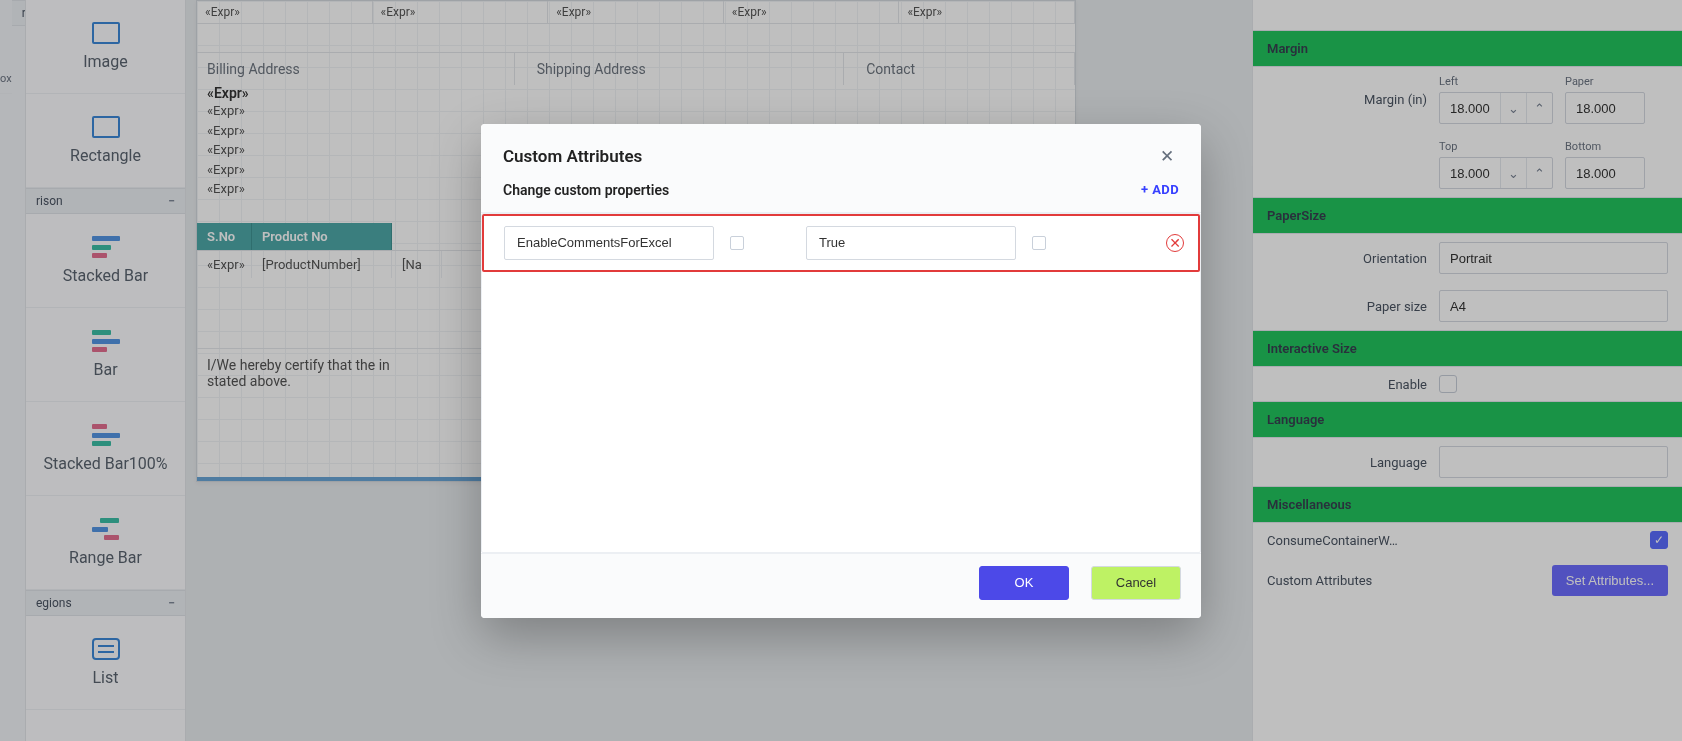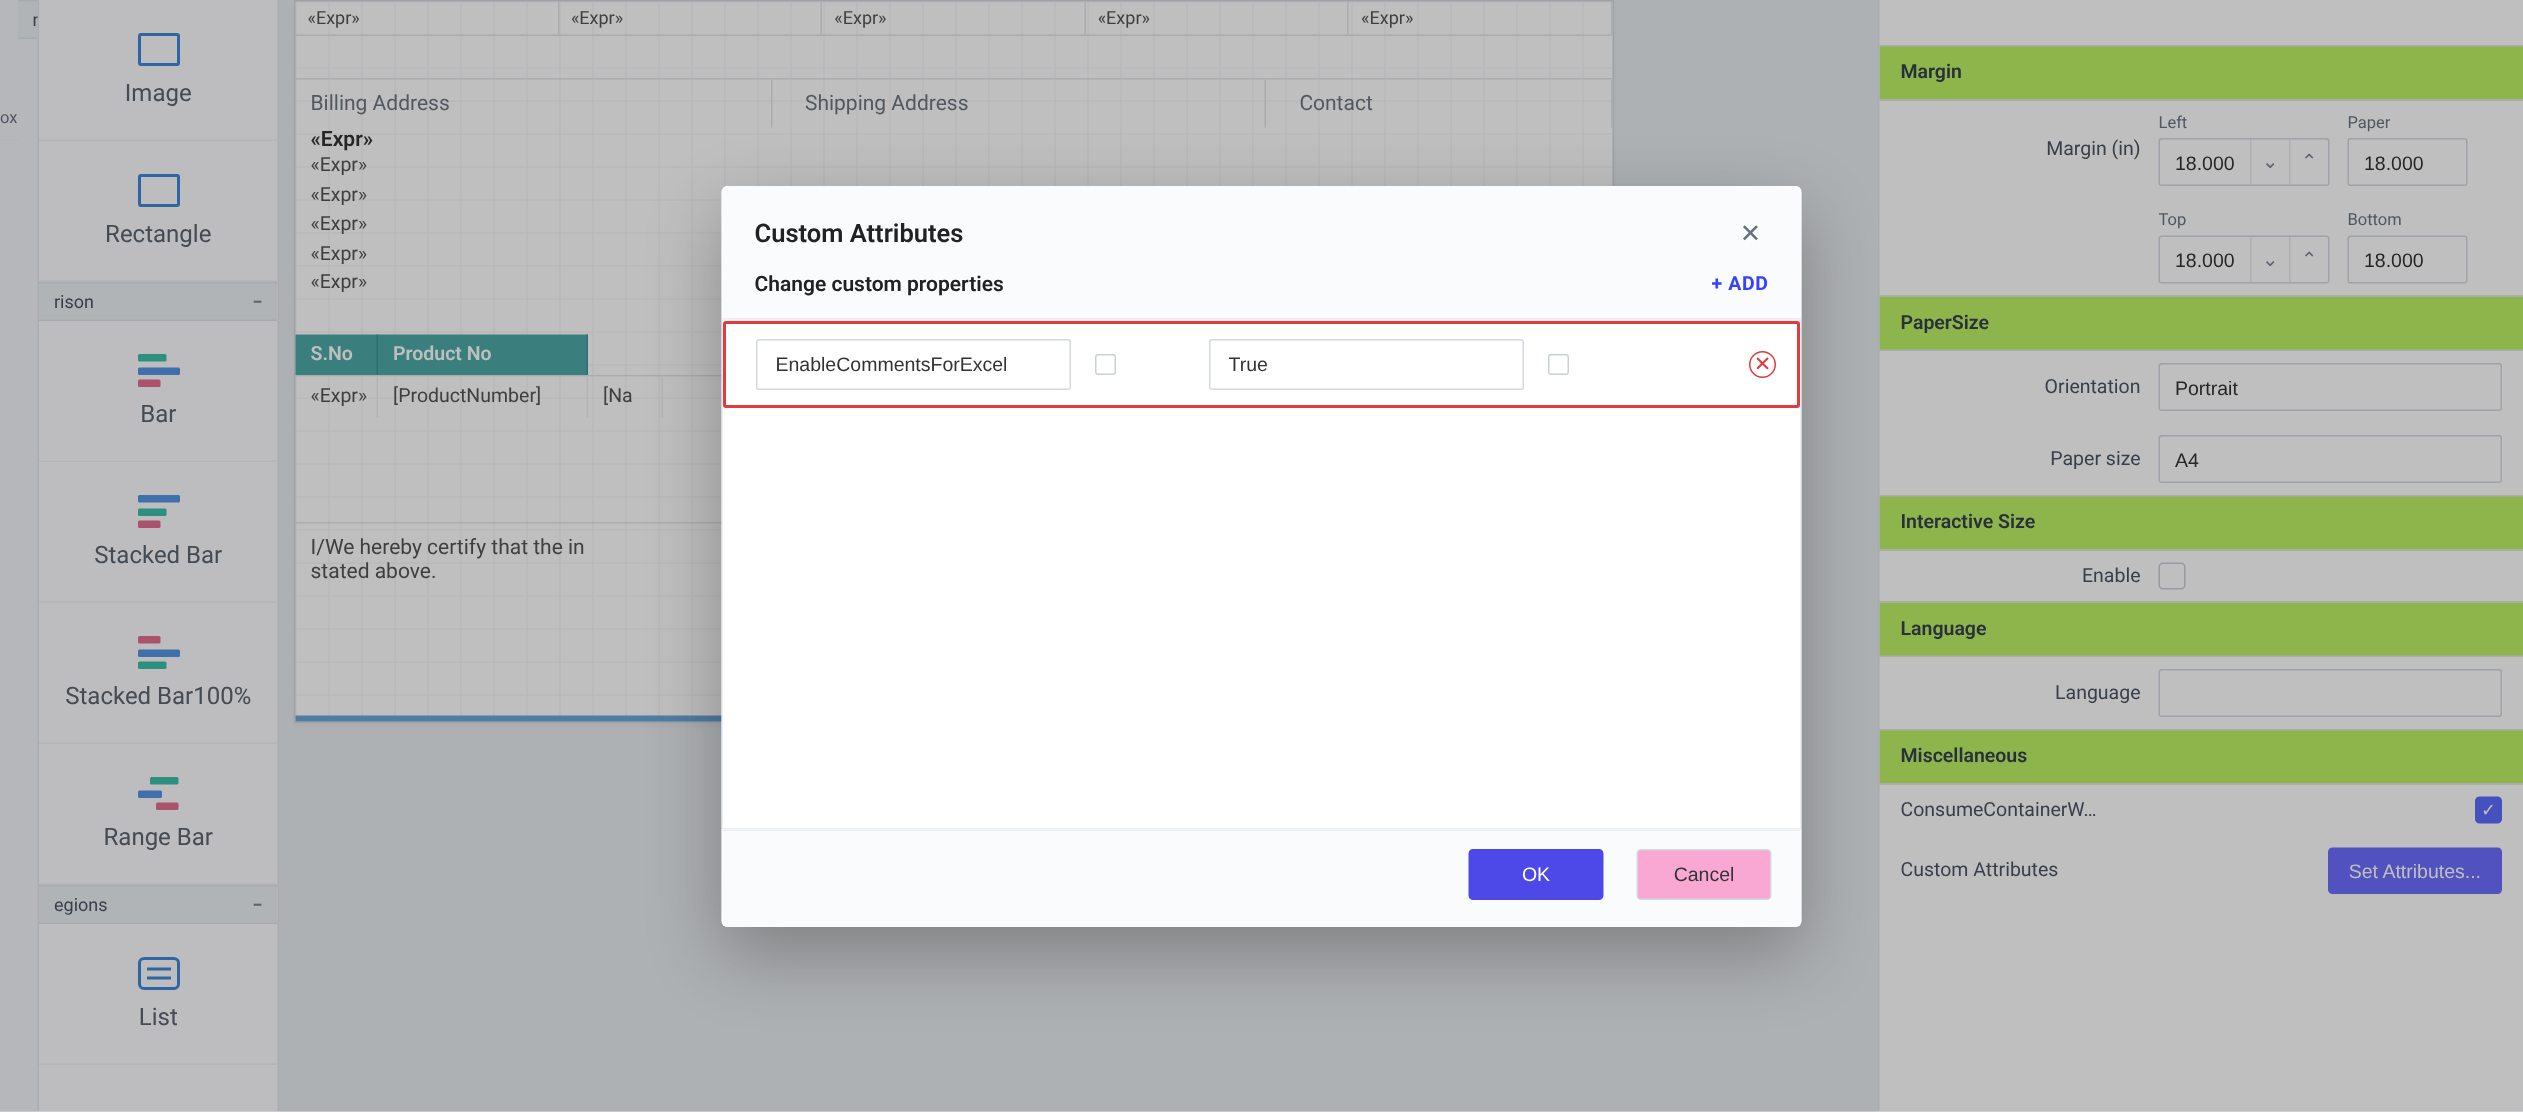--- a/index.html
+++ b/index.html
@@ -195,21 +195,21 @@
   
   .properties {
     width: 430px;
     background:#fff;
     border-left:1px solid #e3e6ea;
     overflow:hidden;
     font-size:13px;
     color:#4b5563;
   }
   .prop-section-header {
-    background:#bef264;
+    background:#22c55e;
     font-weight:600;
     padding:10px 14px;
     color:#374151;
     border-top:1px solid #e2e6ec;
     border-bottom:1px solid #e2e6ec;
   }
   .prop-row {
     display:flex;
     align-items:center;
     padding:8px 14px;
@@ -378,21 +378,21 @@
     font-size:13px;
     font-weight:500;
     cursor:pointer;
     display:inline-flex;
     align-items:center;
     justify-content:center;
     padding:0 16px;
     border:1px solid transparent;
   }
   .btn-primary { background:#4c49e8; color:#fff; border-color:#4c49e8; }
-  .btn-default { background:#f9a8d4; color:#333; border-color:#d4d9e0; }
+  .btn-default { background:#bef264; color:#333; border-color:#d4d9e0; }
 </style>
 </head>
 <body>
 
 <div class="app-root">
 
   <div class="left-edge-col">
     <div class="partial-label">
         <span>ox</span>
       </div>
@@ -421,36 +421,36 @@
       <div class="tool-icon"></div>
       <span>Image</span>
     </div>
     <div class="tool-item">
       <div class="tool-icon"></div>
       <span>Rectangle</span>
     </div>
     <div class="accordion-header">
       <span>rison</span>
       <span class="acc-minus">−</span>
+    </div>
+    <div class="tool-item">
+      <div class="tool-bar-icon">
+          <span class="bar-b"></span>
+          <span class="bar-a"></span>
+          <span class="bar-c"></span>
+        </div>
+      <span>Stacked Bar</span>
     </div>
     <div class="tool-item">
       <div class="tool-bar-icon">
           <span class="bar-a"></span>
           <span class="bar-b"></span>
           <span class="bar-c"></span>
         </div>
       <span>Bar</span>
-    </div>
-    <div class="tool-item">
-      <div class="tool-bar-icon">
-          <span class="bar-b"></span>
-          <span class="bar-a"></span>
-          <span class="bar-c"></span>
-        </div>
-      <span>Stacked Bar</span>
     </div>
     <div class="tool-item">
       <div class="tool-bar-icon">
           <span class="bar-c"></span>
           <span class="bar-b"></span>
           <span class="bar-a"></span>
         </div>
       <span style="text-align:center;">Stacked Bar100%</span>
     </div>
     <div class="tool-item">

